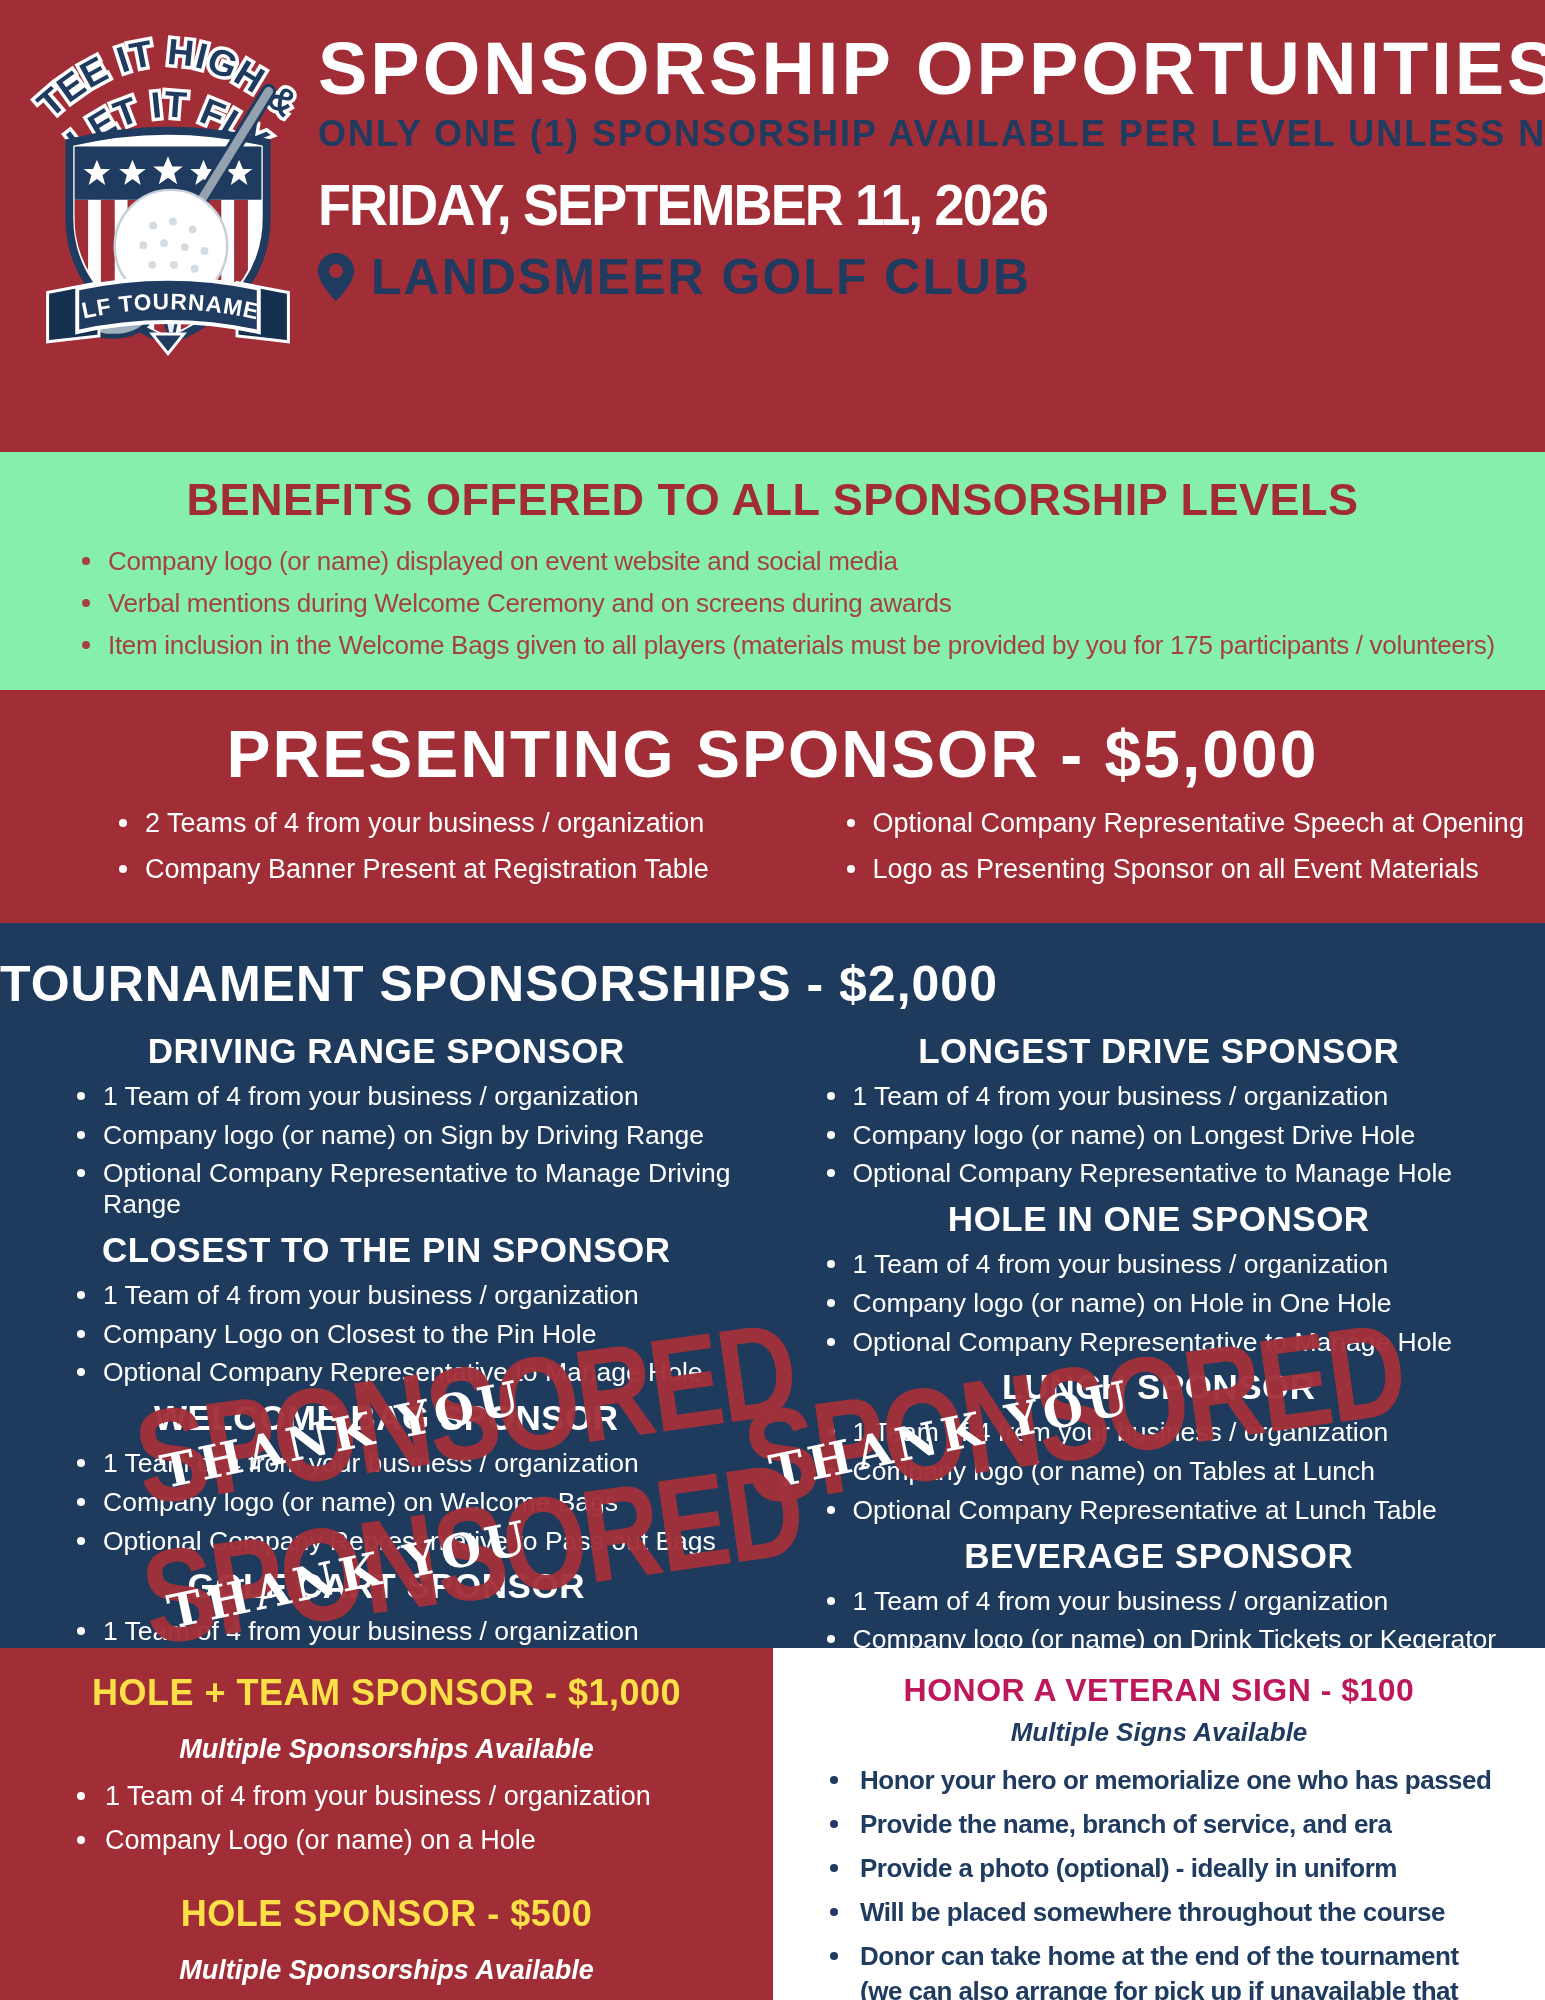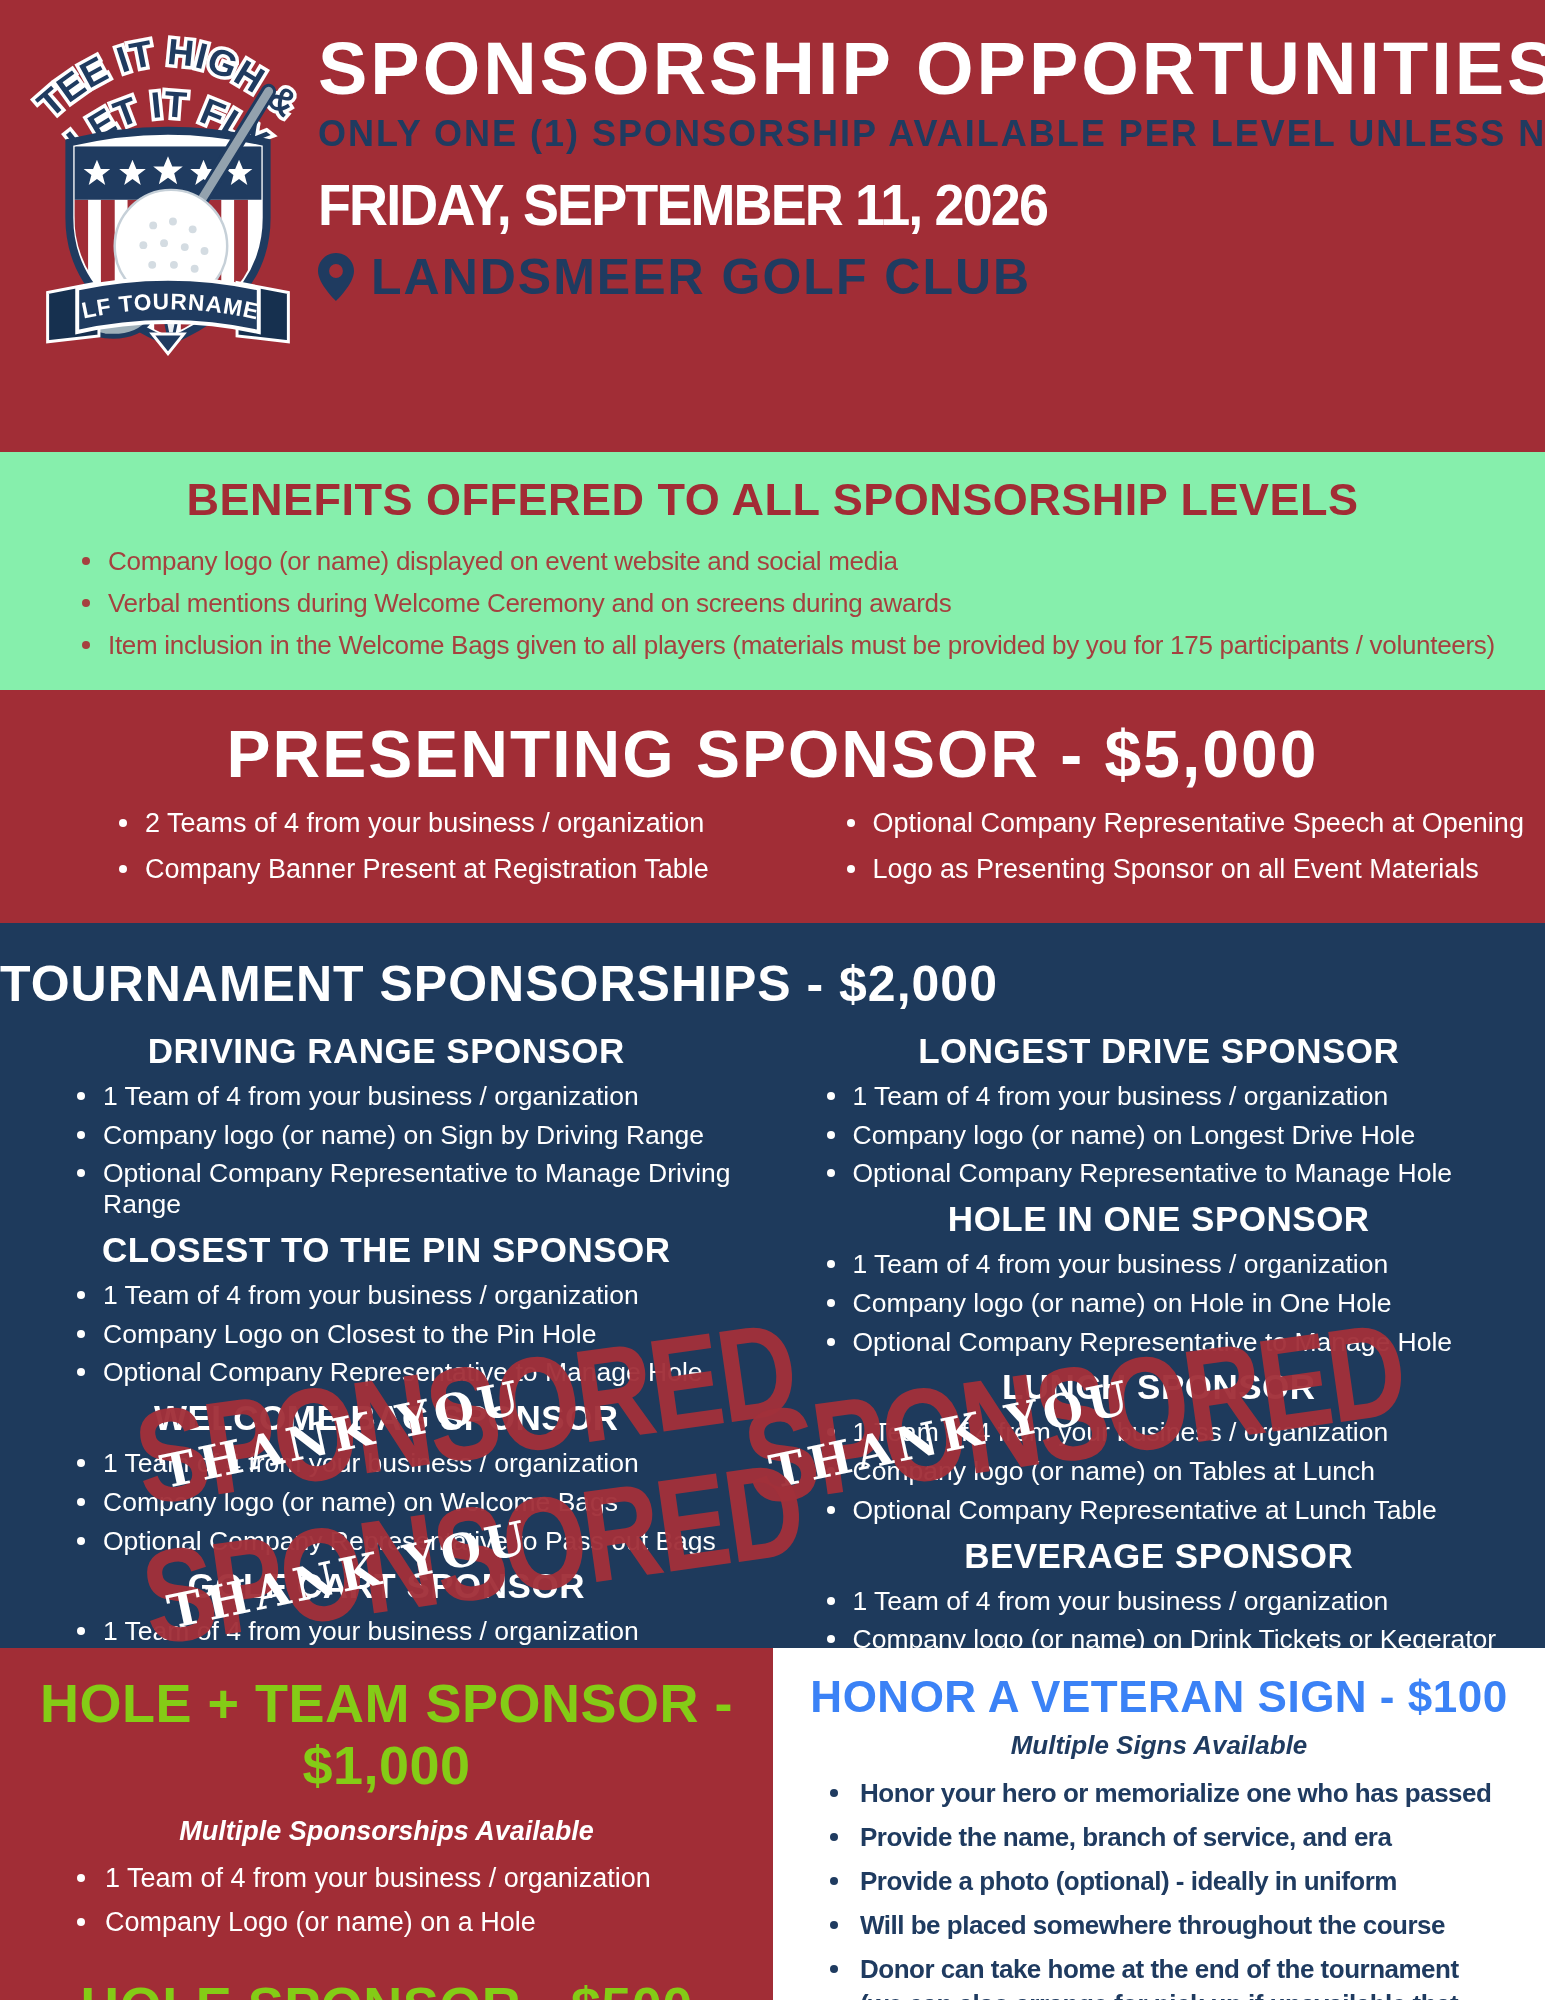--- a/index.html
+++ b/index.html
@@ -46,27 +46,27 @@
   .t-list{margin:10px 0 0 0;padding:0 0 0 75px;list-style:none;color:#fff;font-size:26.5px;}
   .t-col.right .t-list{padding-left:52px;}
   .t-list li{position:relative;padding-left:28px;margin-bottom:8px;line-height:1.16;}
   
   .stamp{position:absolute;z-index:6;transform:rotate(-8deg);pointer-events:none;}
   .stamp .sponsored{font-size:132px;line-height:1;font-weight:bold;color:#A2303A;letter-spacing:-4px;
                     transform:scaleX(.82);transform-origin:left center;opacity:.96;white-space:nowrap;}
   .stamp .thankyou{position:absolute;left:22px;top:42px;font-family:"DejaVu Serif","Liberation Serif",serif;
                    font-weight:bold;font-size:46px;color:#ffffff;letter-spacing:5px;transform:rotate(-4deg);white-space:nowrap;}
   
-  .bl-heading{padding-top:24px;text-align:center;color:#84cc16;font-size:54px;font-weight:bold;letter-spacing:0.5px;}
+  .bl-heading{padding-top:24px;text-align:center;color:#fde047;font-size:36px;font-weight:bold;letter-spacing:0.5px;}
   .bl-heading.second{padding-top:24px;}
   .bl-note{text-align:center;color:#fff;font-size:27px;font-weight:bold;font-style:italic;margin-top:20px;}
   .bl-list{margin:16px 0 0 0;padding:0 0 0 75px;list-style:none;color:#fff;font-size:27px;}
   .bl-list li{position:relative;padding-left:30px;margin-bottom:13px;}
   
-  .br-heading{padding-top:24px;text-align:center;color:#3b82f6;font-size:44px;font-weight:bold;letter-spacing:0.5px;}
+  .br-heading{padding-top:24px;text-align:center;color:#be185d;font-size:32px;font-weight:bold;letter-spacing:0.5px;}
   .br-note{text-align:center;color:#1F3B60;font-size:26px;font-weight:bold;font-style:italic;margin-top:8px;}
   .br-list{margin:15px 40px 0 0;padding:0 0 0 55px;list-style:none;color:#1F3B60;font-size:26px;font-weight:bold;letter-spacing:-0.5px;}
   .br-list li{position:relative;padding-left:32px;margin-bottom:9px;line-height:1.35;}
   .br-list li::before{top:13px;}
 </style>
 </head>
 <body>
 
 <div id="page">
 

